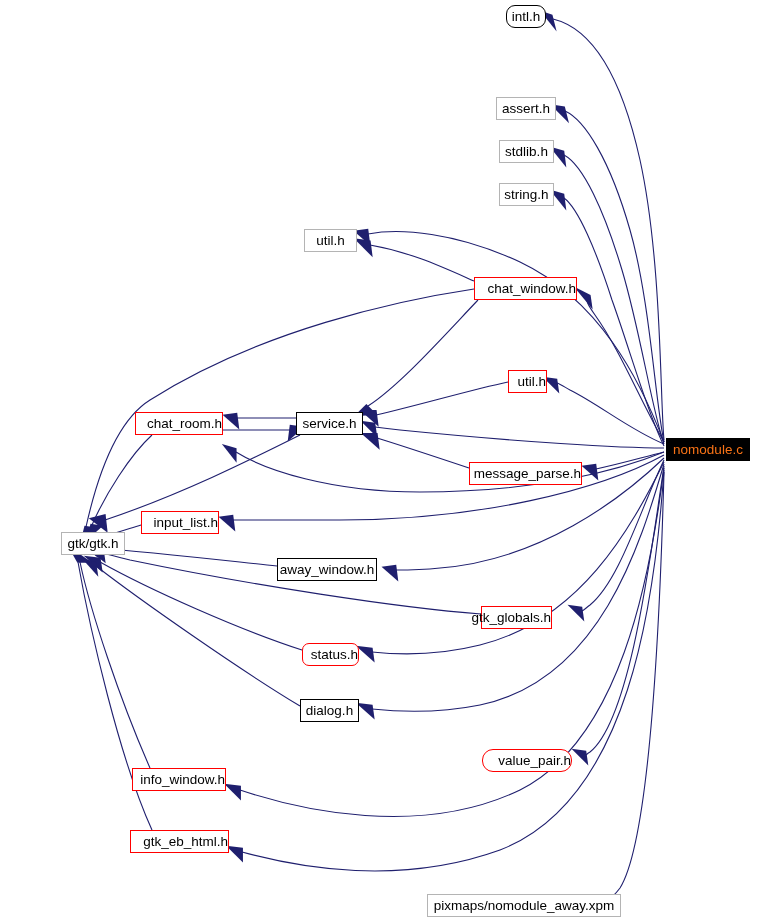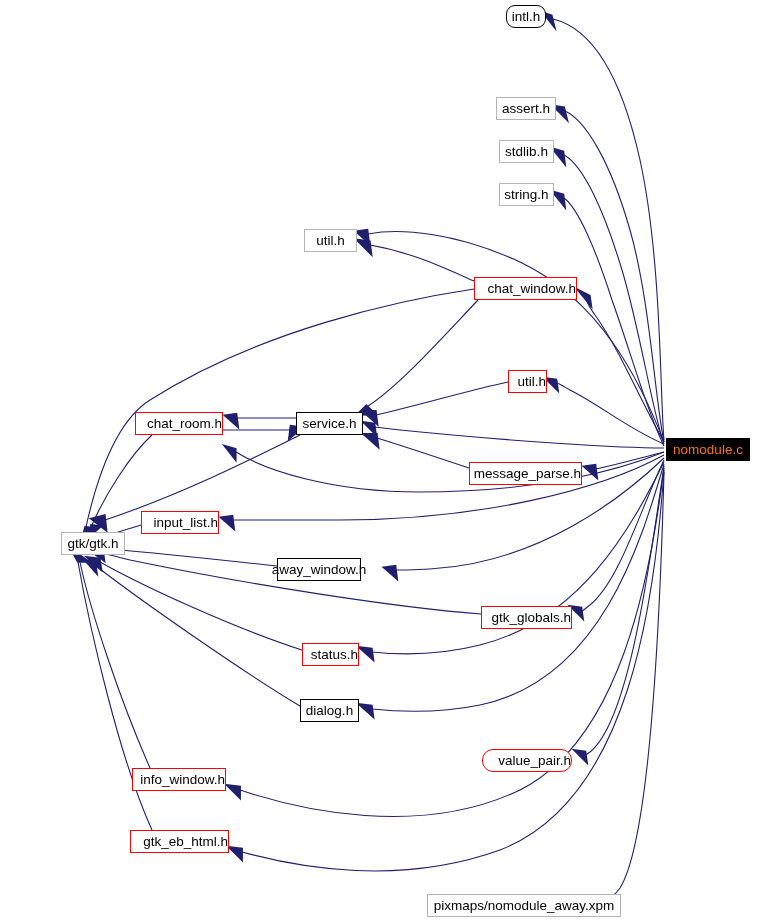--- a/index.html
+++ b/index.html
@@ -179,27 +179,27 @@
       </div>
       <div class="node-box node-red" style="left: 469px; top: 462px; width: 113px; height: 23px;">
         <span>message_parse.h</span>
       </div>
       <div class="node-box node-red" style="left: 141px; top: 511px; width: 78px; height: 23px;">
         <span>input_list.h</span>
       </div>
       <div class="node-box node-gray" style="left: 17px; top: 532px; width: 64px; height: 23px; margin-left: 44px;">
         <span>gtk/gtk.h</span>
       </div>
-      <div class="node-box node-black" style="left: 277px; top: 558px; width: 84px; height: 23px; text-align: right;">
+      <div class="node-box node-black" style="left: 277px; top: 558px; width: 100px; height: 23px; text-align: right;">
         <span>away_window.h</span>
       </div>
-      <div class="node-box node-red" style="left: 481px; top: 606px; width: 91px; height: 23px;">
+      <div class="node-box node-red" style="left: 481px; top: 606px; width: 71px; height: 23px;">
         <span>gtk_globals.h</span>
       </div>
-      <div class="node-box node-red" style="left: 302px; top: 643px; width: 57px; height: 23px;">
+      <div class="node-box node-red" style="left: 302px; top: 643px; width: 57px; height: 23px; border-radius: 7px;">
         <span>status.h</span>
       </div>
       <div class="node-box node-black" style="left: 300px; top: 699px; width: 59px; height: 23px;">
         <span>dialog.h</span>
       </div>
       <div class="node-box node-red" style="left: 482px; top: 749px; width: 90px; height: 23px; border-radius: 11px;">
         <span>value_pair.h</span>
       </div>
       <div class="node-box node-red" style="left: 132px; top: 768px; width: 94px; height: 23px;">
         <span>info_window.h</span>

